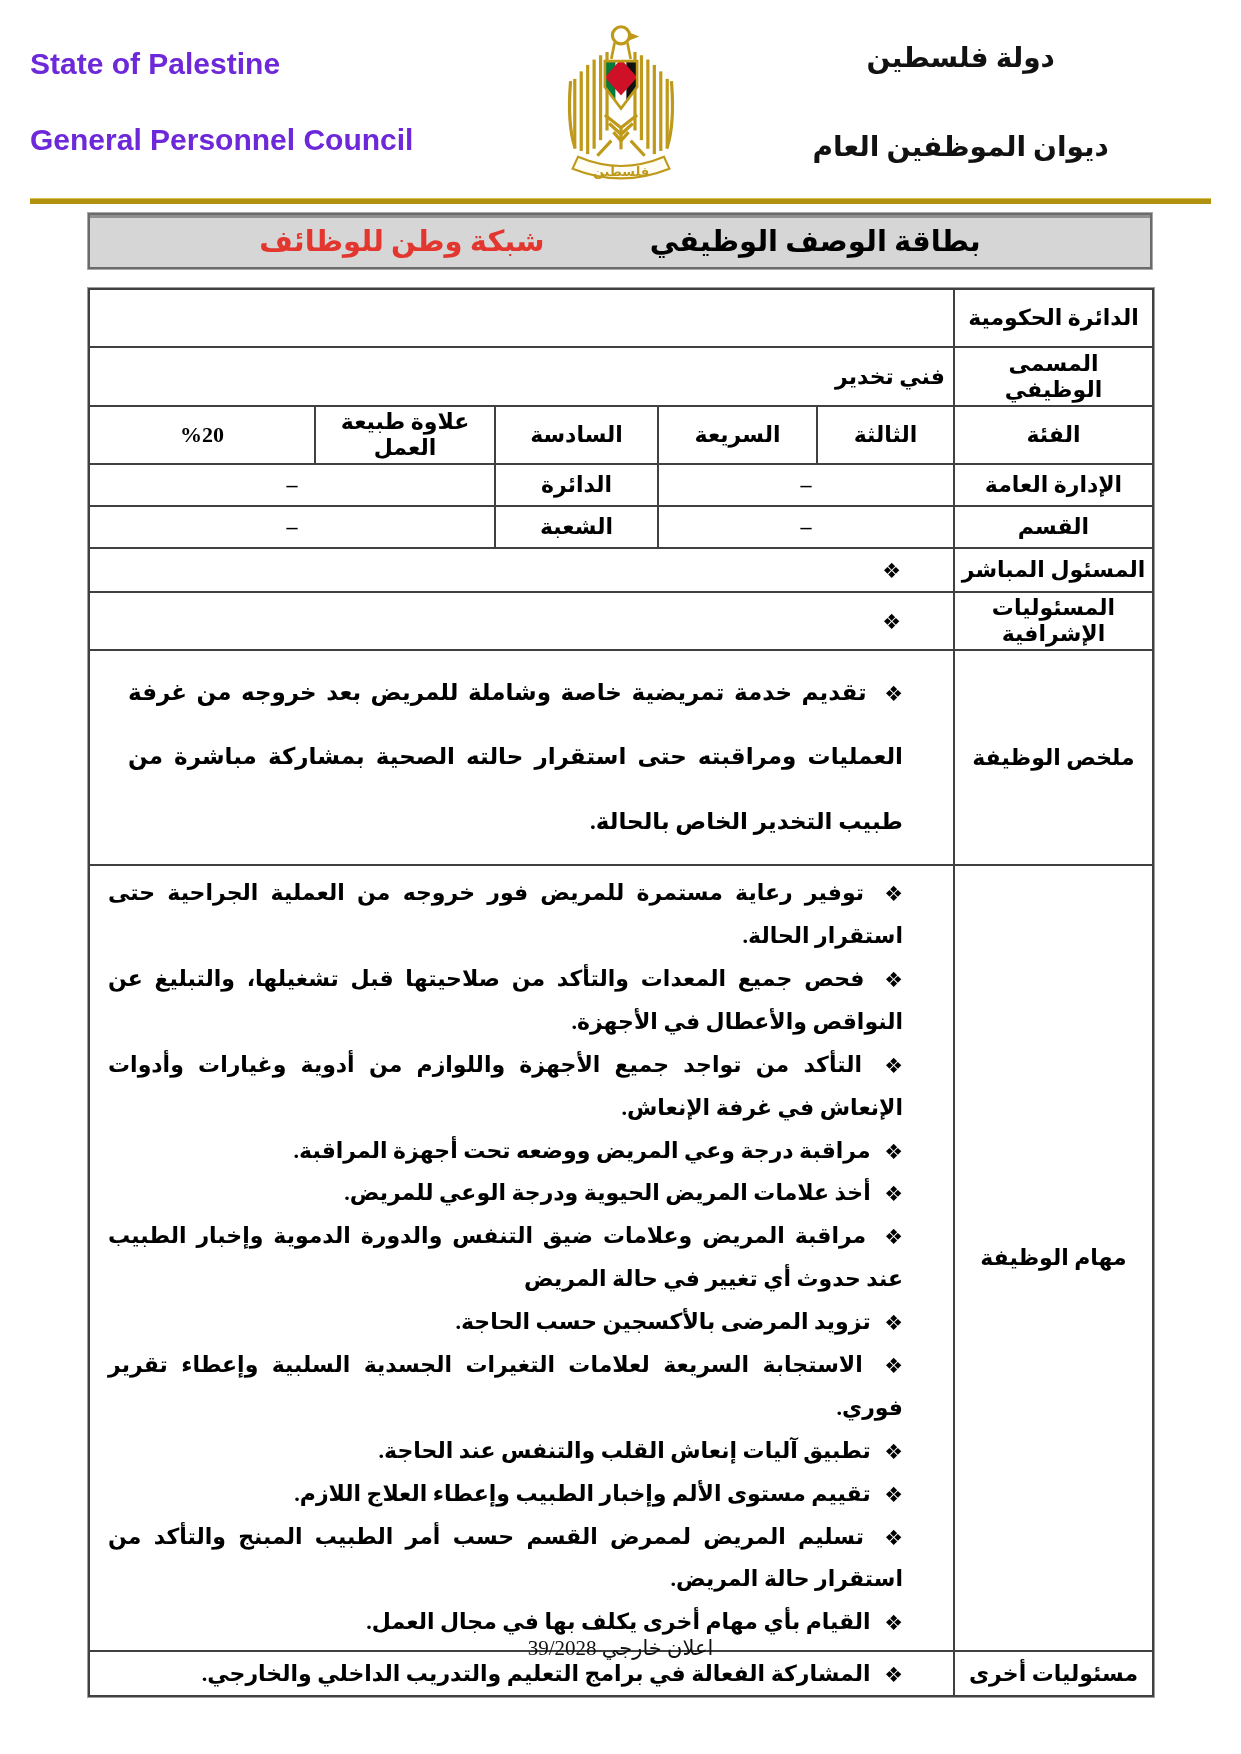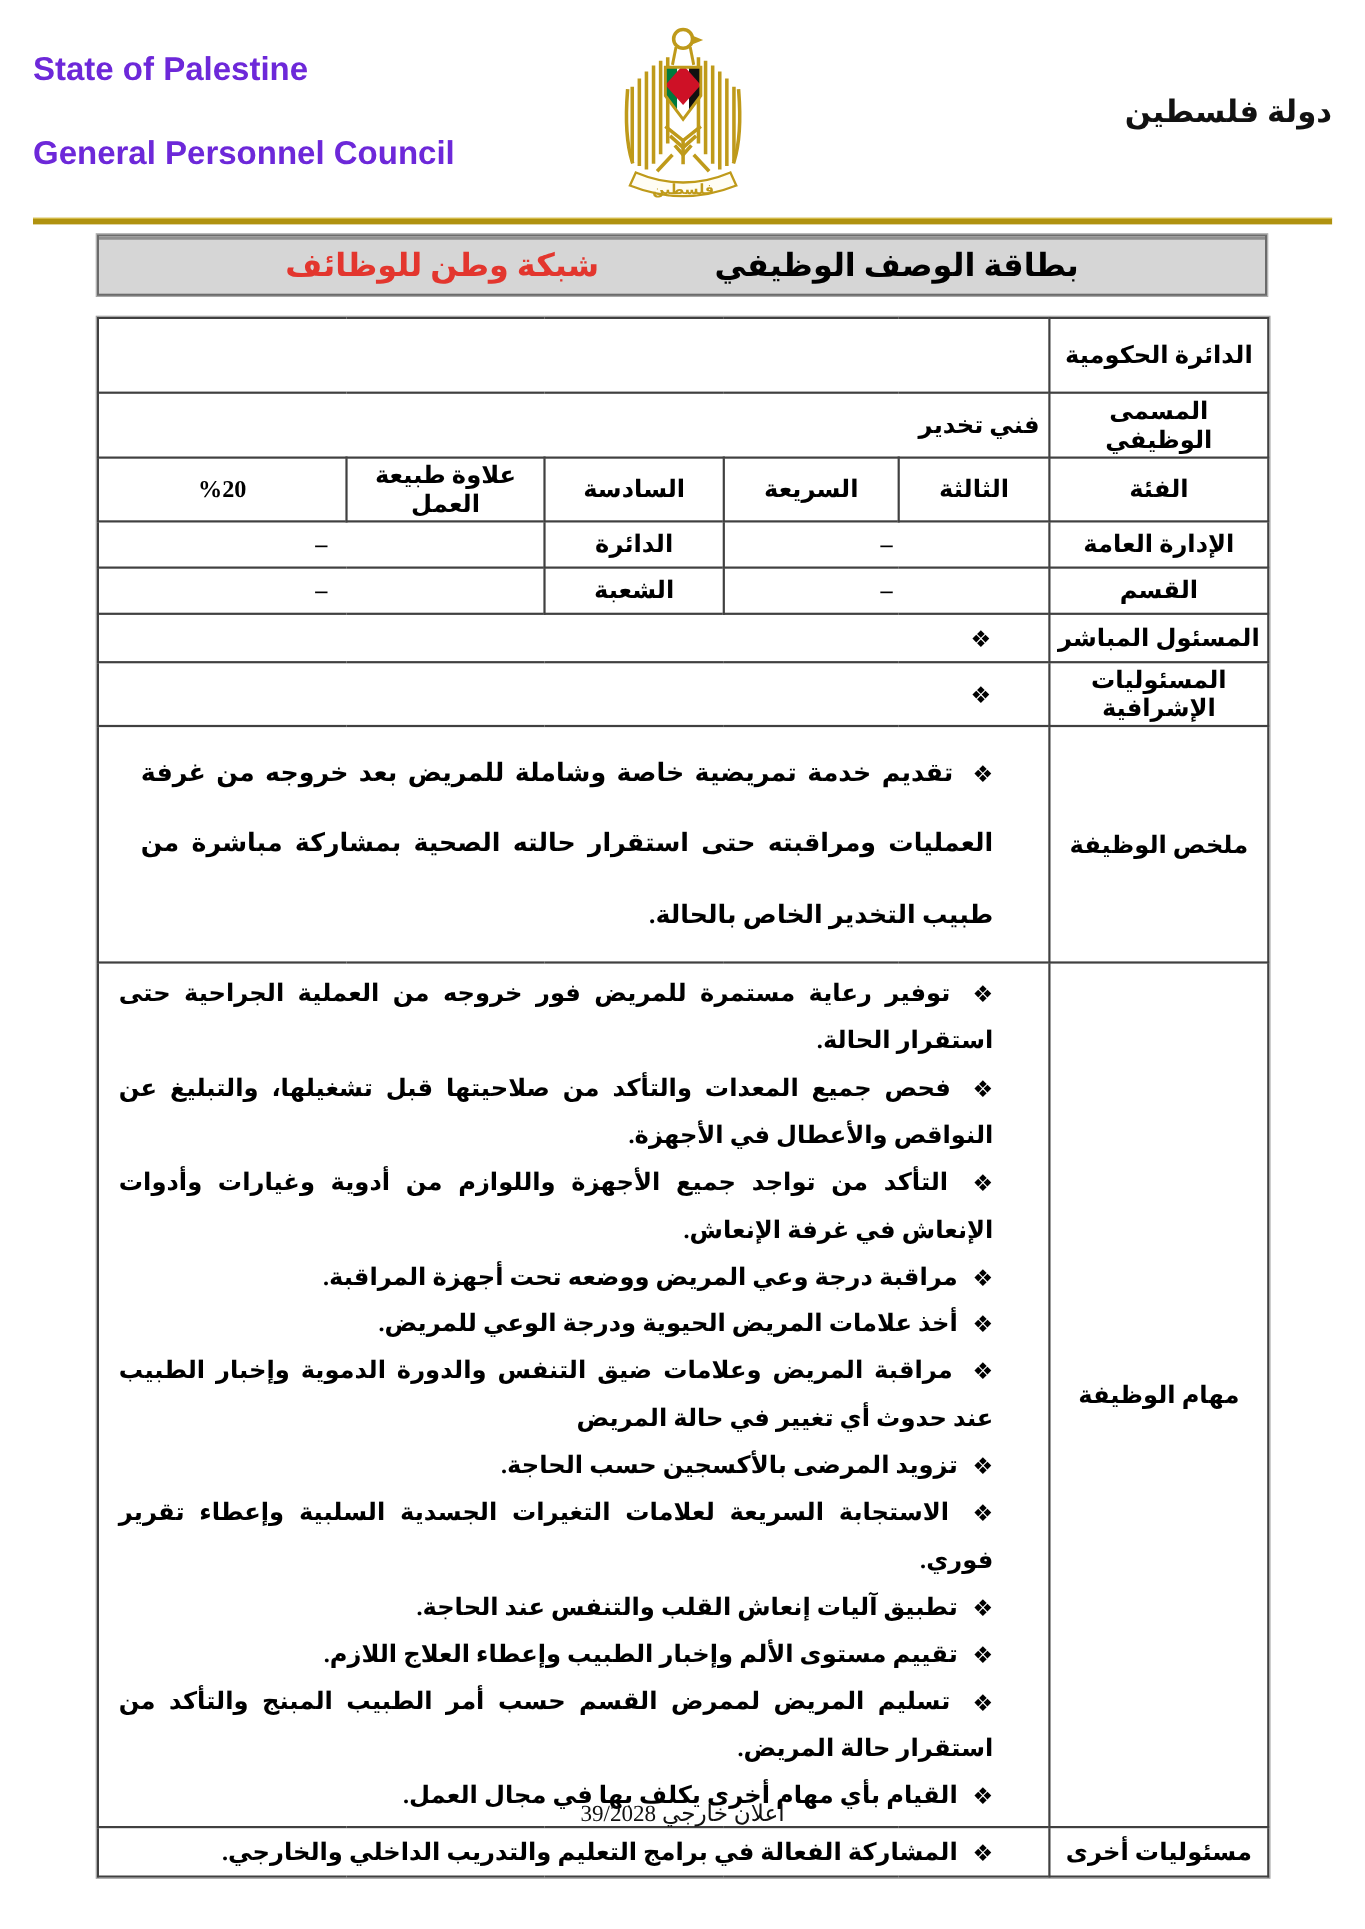--- a/index.html
+++ b/index.html
@@ -15,21 +15,21 @@
   .top-header{
     position:absolute;top:12px;left:30px;right:30px;height:180px;
     display:grid;grid-template-columns:1fr 180px 1fr;align-items:center;
   }
   .en-block{
     display:flex;flex-direction:column;gap:42px;align-items:flex-start;text-align:center;
     font-family:"Liberation Sans","DejaVu Sans",sans-serif;
     font-weight:bold;font-size:30px;color:#6d28d9;
   }
   .ar-block{
-    display:flex;gap:56px;align-items:center;text-align:center;
+    display:flex;flex-direction:column;gap:56px;align-items:center;text-align:center;
     font-weight:bold;font-size:28px;color:#121212;direction:rtl;
   }
   .emblem-wrap{display:flex;justify-content:center;align-items:flex-start;}
   
   .gold-line{
     position:absolute;top:198px;left:30px;width:1181px;height:5px;
     background:#b0920f;border-top:1px solid #d9c050;
   }
   
   .title-bar{
@@ -51,21 +51,21 @@
   table.main td{
     border:2px solid #404040;
     font-weight:bold;font-size:22px;color:#000;
     box-sizing:border-box;
     background:#fff;
   }
   td.lbl{background:#d9d9d9;text-align:center;vertical-align:middle;padding:2px 4px;}
   td.val{text-align:center;vertical-align:middle;}
   td.val-right{text-align:right;vertical-align:middle;padding-right:8px;}
   td.val-bullet{text-align:right;vertical-align:middle;padding-right:52px;}
-  .r1 td{height:68px}
+  .r1 td{height:58px}
   .r2 td{height:59px}
   .r3 td{height:53px}
   .r4 td{height:42px}
   .r5 td{height:42px}
   .r6 td{height:44px}
   .r7 td{height:40px}
   .r-summary td{height:129px}
   .r-tasks td{height:600px}
   .r-other td{height:45px}
   td.summary-cell{padding:10px 50px 10px 38px;vertical-align:middle;margin-top:48px;}
@@ -131,20 +131,21 @@
           <path d="M65,104 V124"></path>
           <path d="M56,116 l-13,14"></path>
             <path d="M74,116 l13,14"></path>
         </g>
         <path d="M25,131 q40,17 80,0 l5,11 q-45,18 -90,0 z" fill="#fffdf4" stroke="#bf9a1a" stroke-width="2"></path>
         <text x="65" y="149" text-anchor="middle" font-size="12" font-weight="bold" fill="#bf9a1a">فلسطين</text>
       </svg>
     </div>
     <div class="ar-block">
       <span>دولة فلسطين</span>
+      <span>ديوان الموظفين العام</span>
     </div>
   </div>
 
   <div class="gold-line"></div>
 
   <div class="title-bar">
     <span class="card-title">بطاقة الوصف الوظيفي</span>
     <span class="network-title">شبكة وطن للوظائف</span>
   </div>
 

